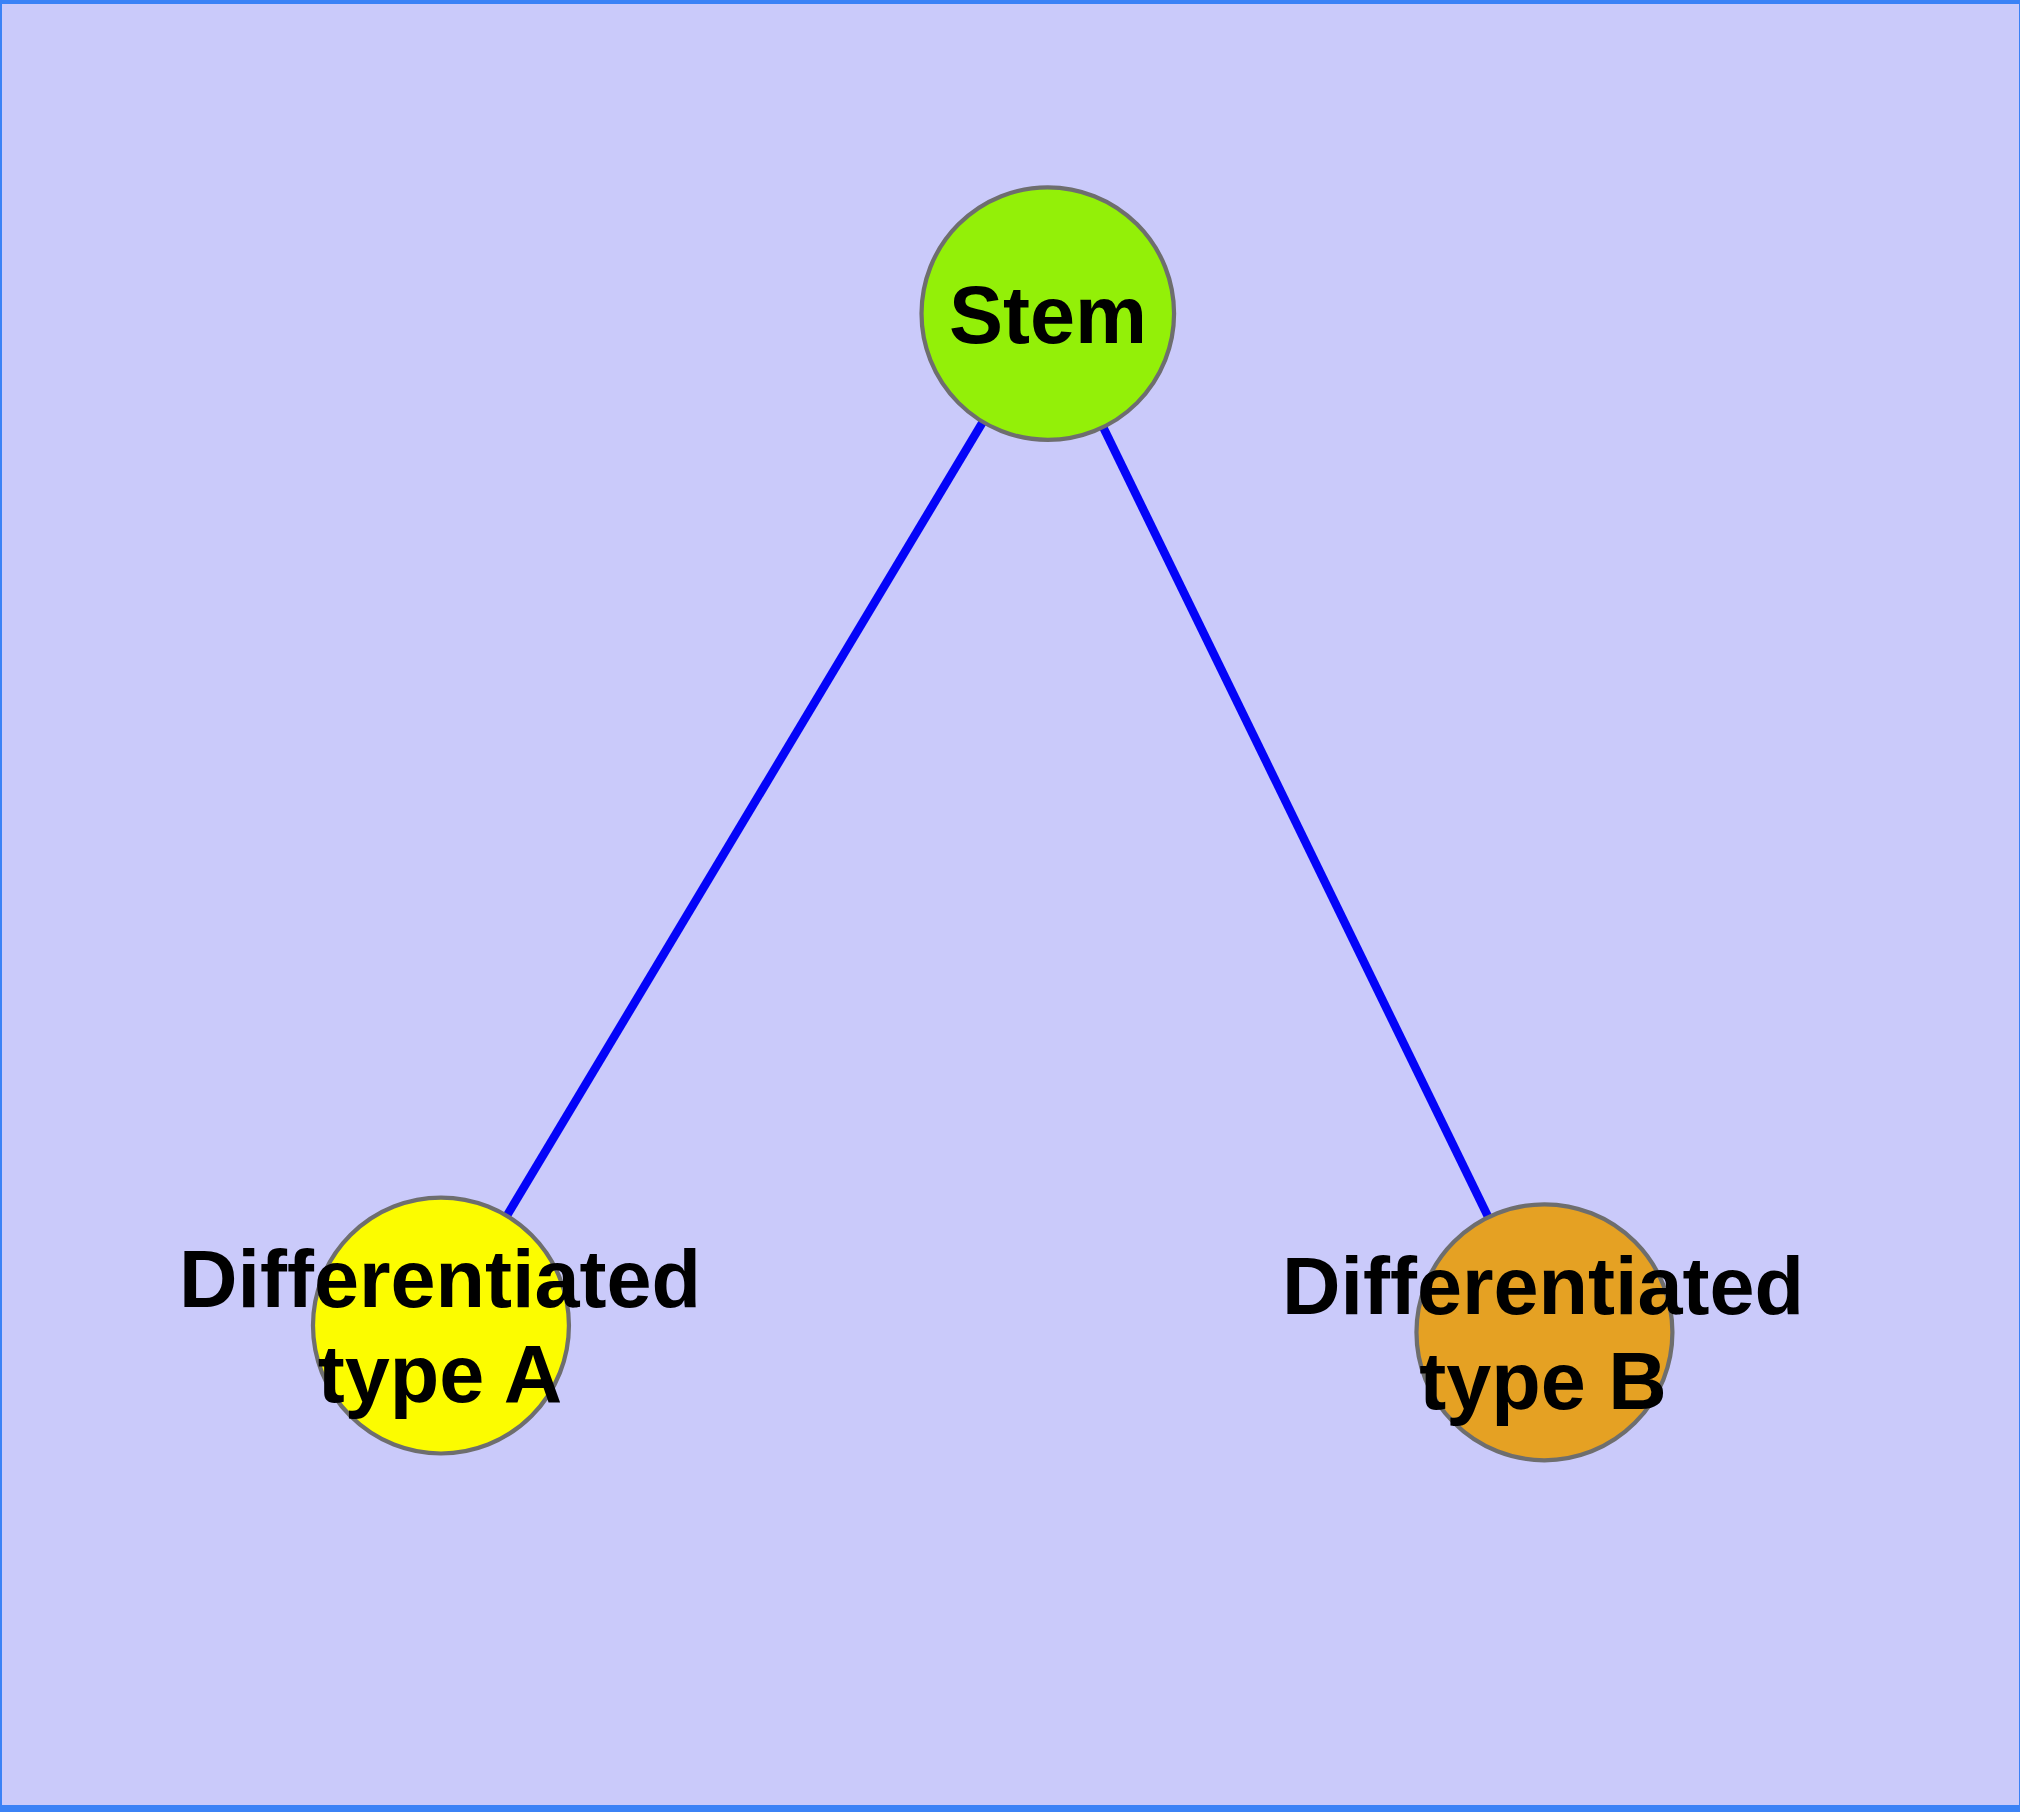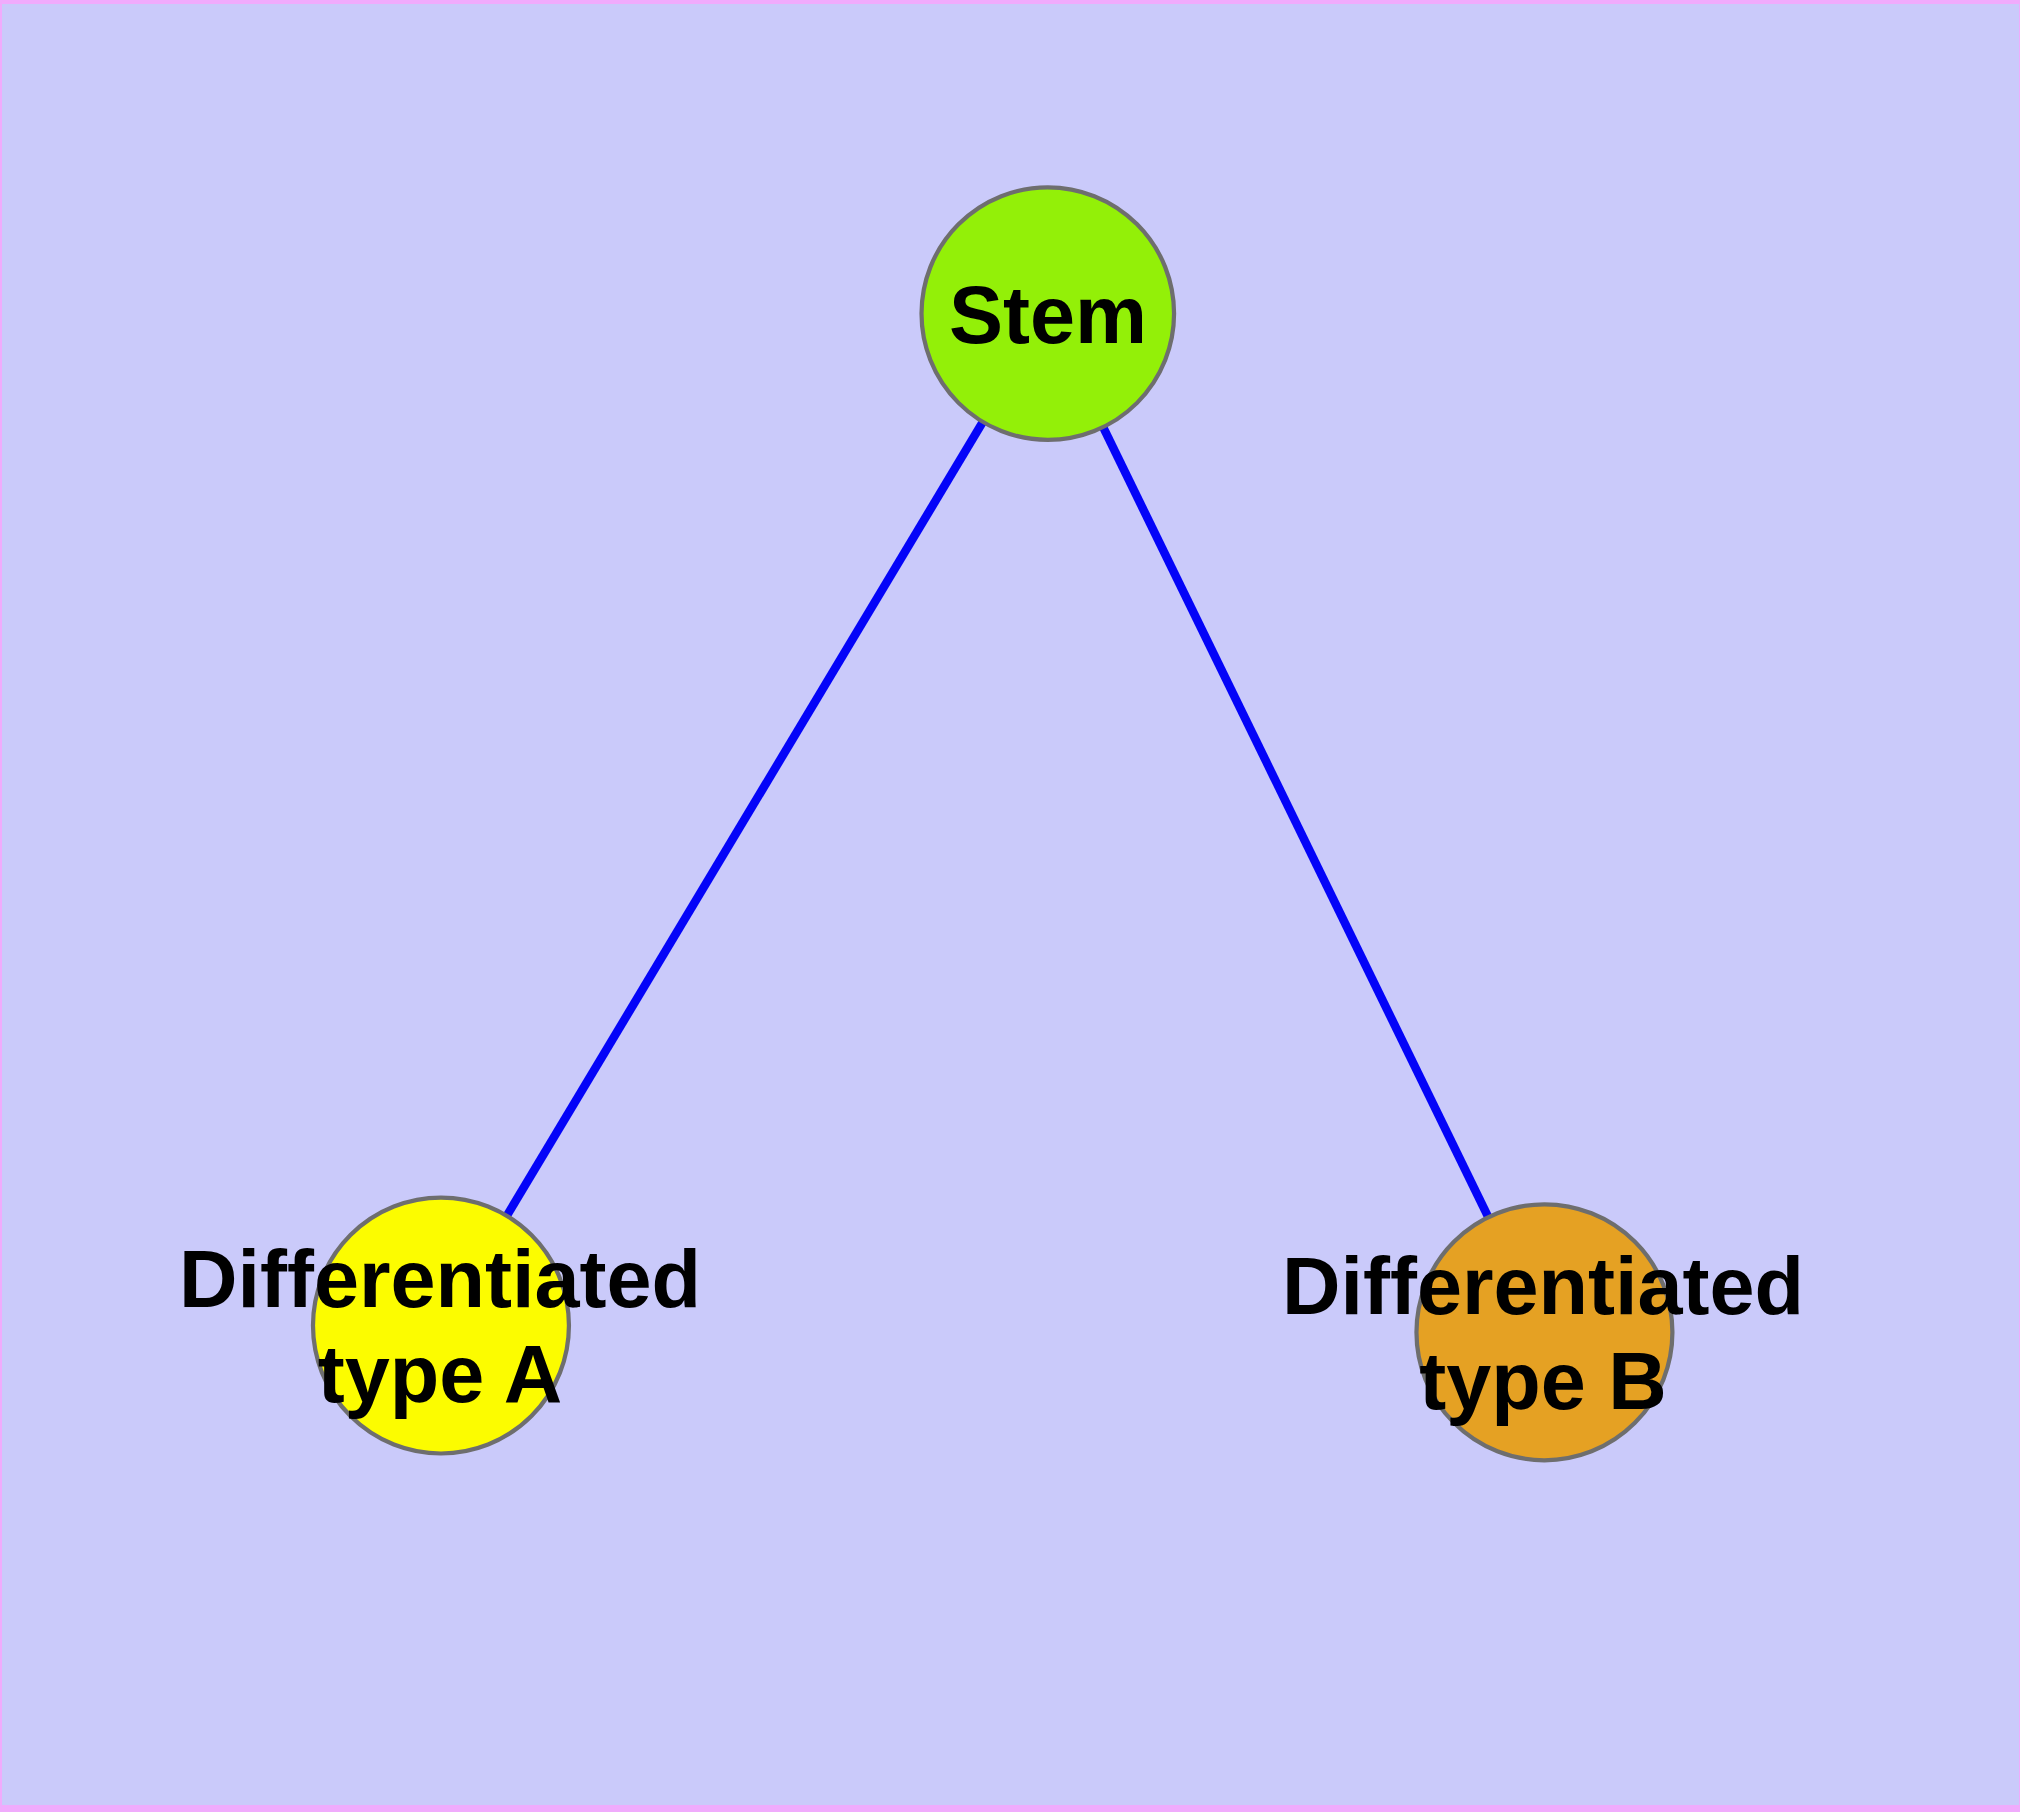--- a/index.html
+++ b/index.html
@@ -4,21 +4,21 @@
 <style>
   html, body {
     margin: 0;
     padding: 0;
     background: #ffffff;
   }
   .canvas {
     position: relative;
     width: 2021px;
     height: 1812px;
-    background: #f0abfc;
+    background: #3b82f6;
     overflow: hidden;
     font-family: "Liberation Sans", sans-serif;
   }
   .plot-bg {
     position: absolute;
     left: 1.7px;
     right: 1.7px;
     top: 4.2px;
     bottom: 6.8px;
   }

